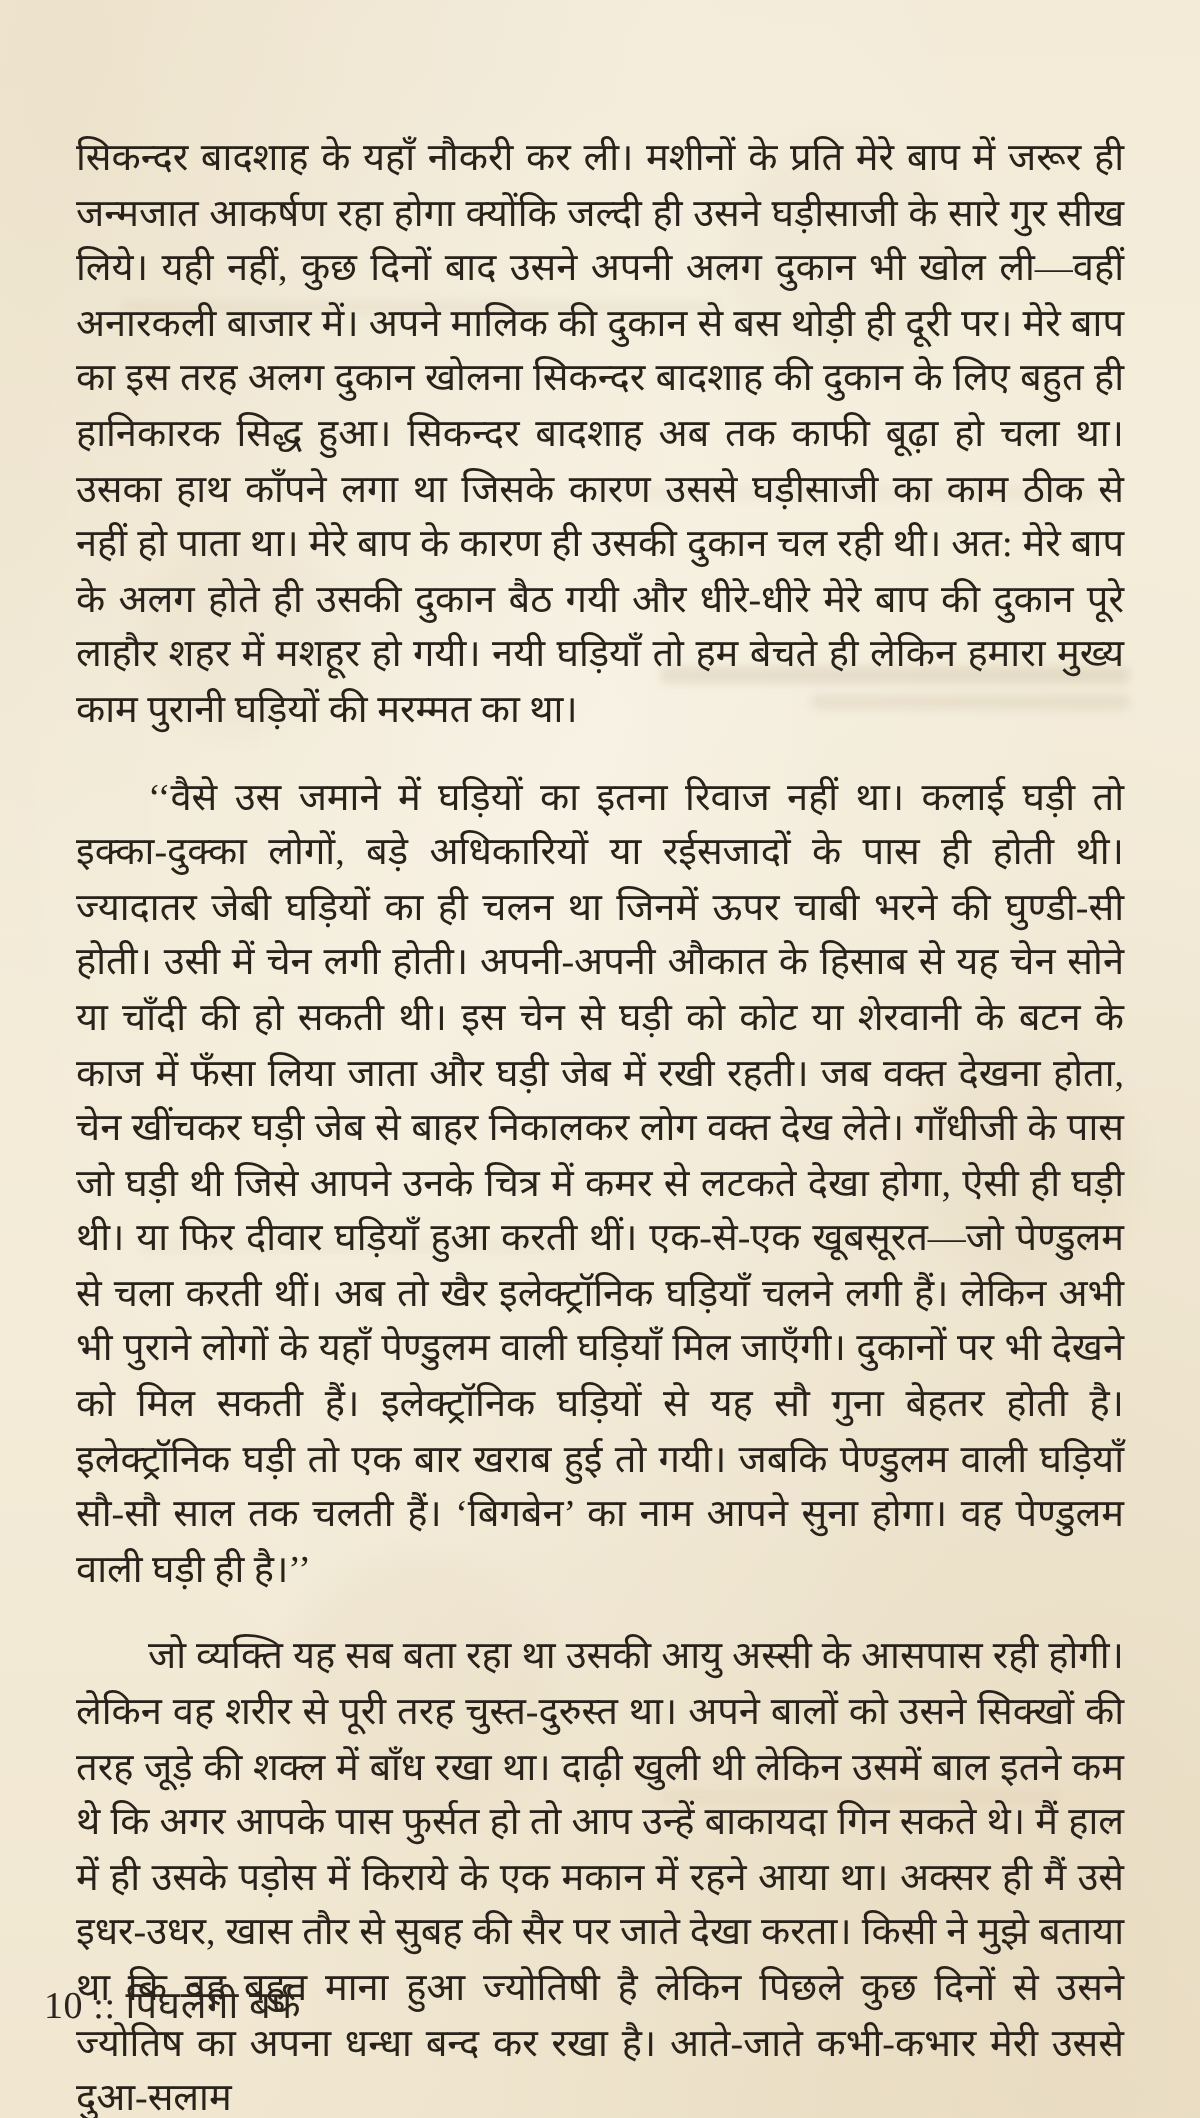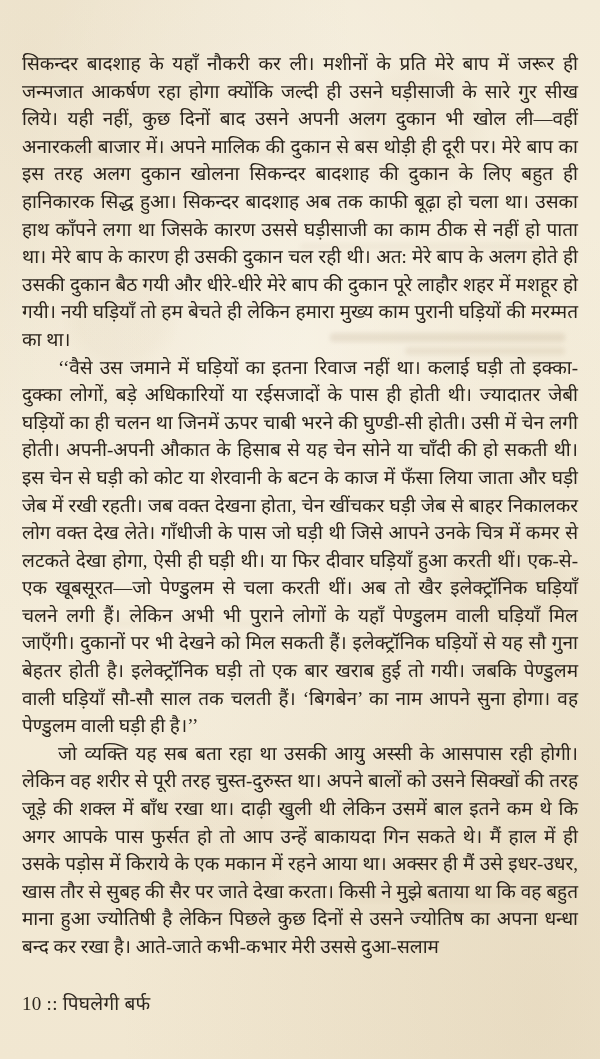--- a/index.html
+++ b/index.html
@@ -39,21 +39,21 @@
     left: 22px;
     top: 50px;
     width: 556px;
     color: #29221a;
     font-size: 19px;
     line-height: 27.6px;
     text-align: justify;
     z-index: 2;
   }
   .text-block p {
-    margin: 0;
+    margin: 16px;
     padding: 0;
   }
   .text-block p.indent {
     text-indent: 36px;
   }
   .footer {
     position: absolute;
     left: 22px;
     top: 994px;
     color: #2c251d;

